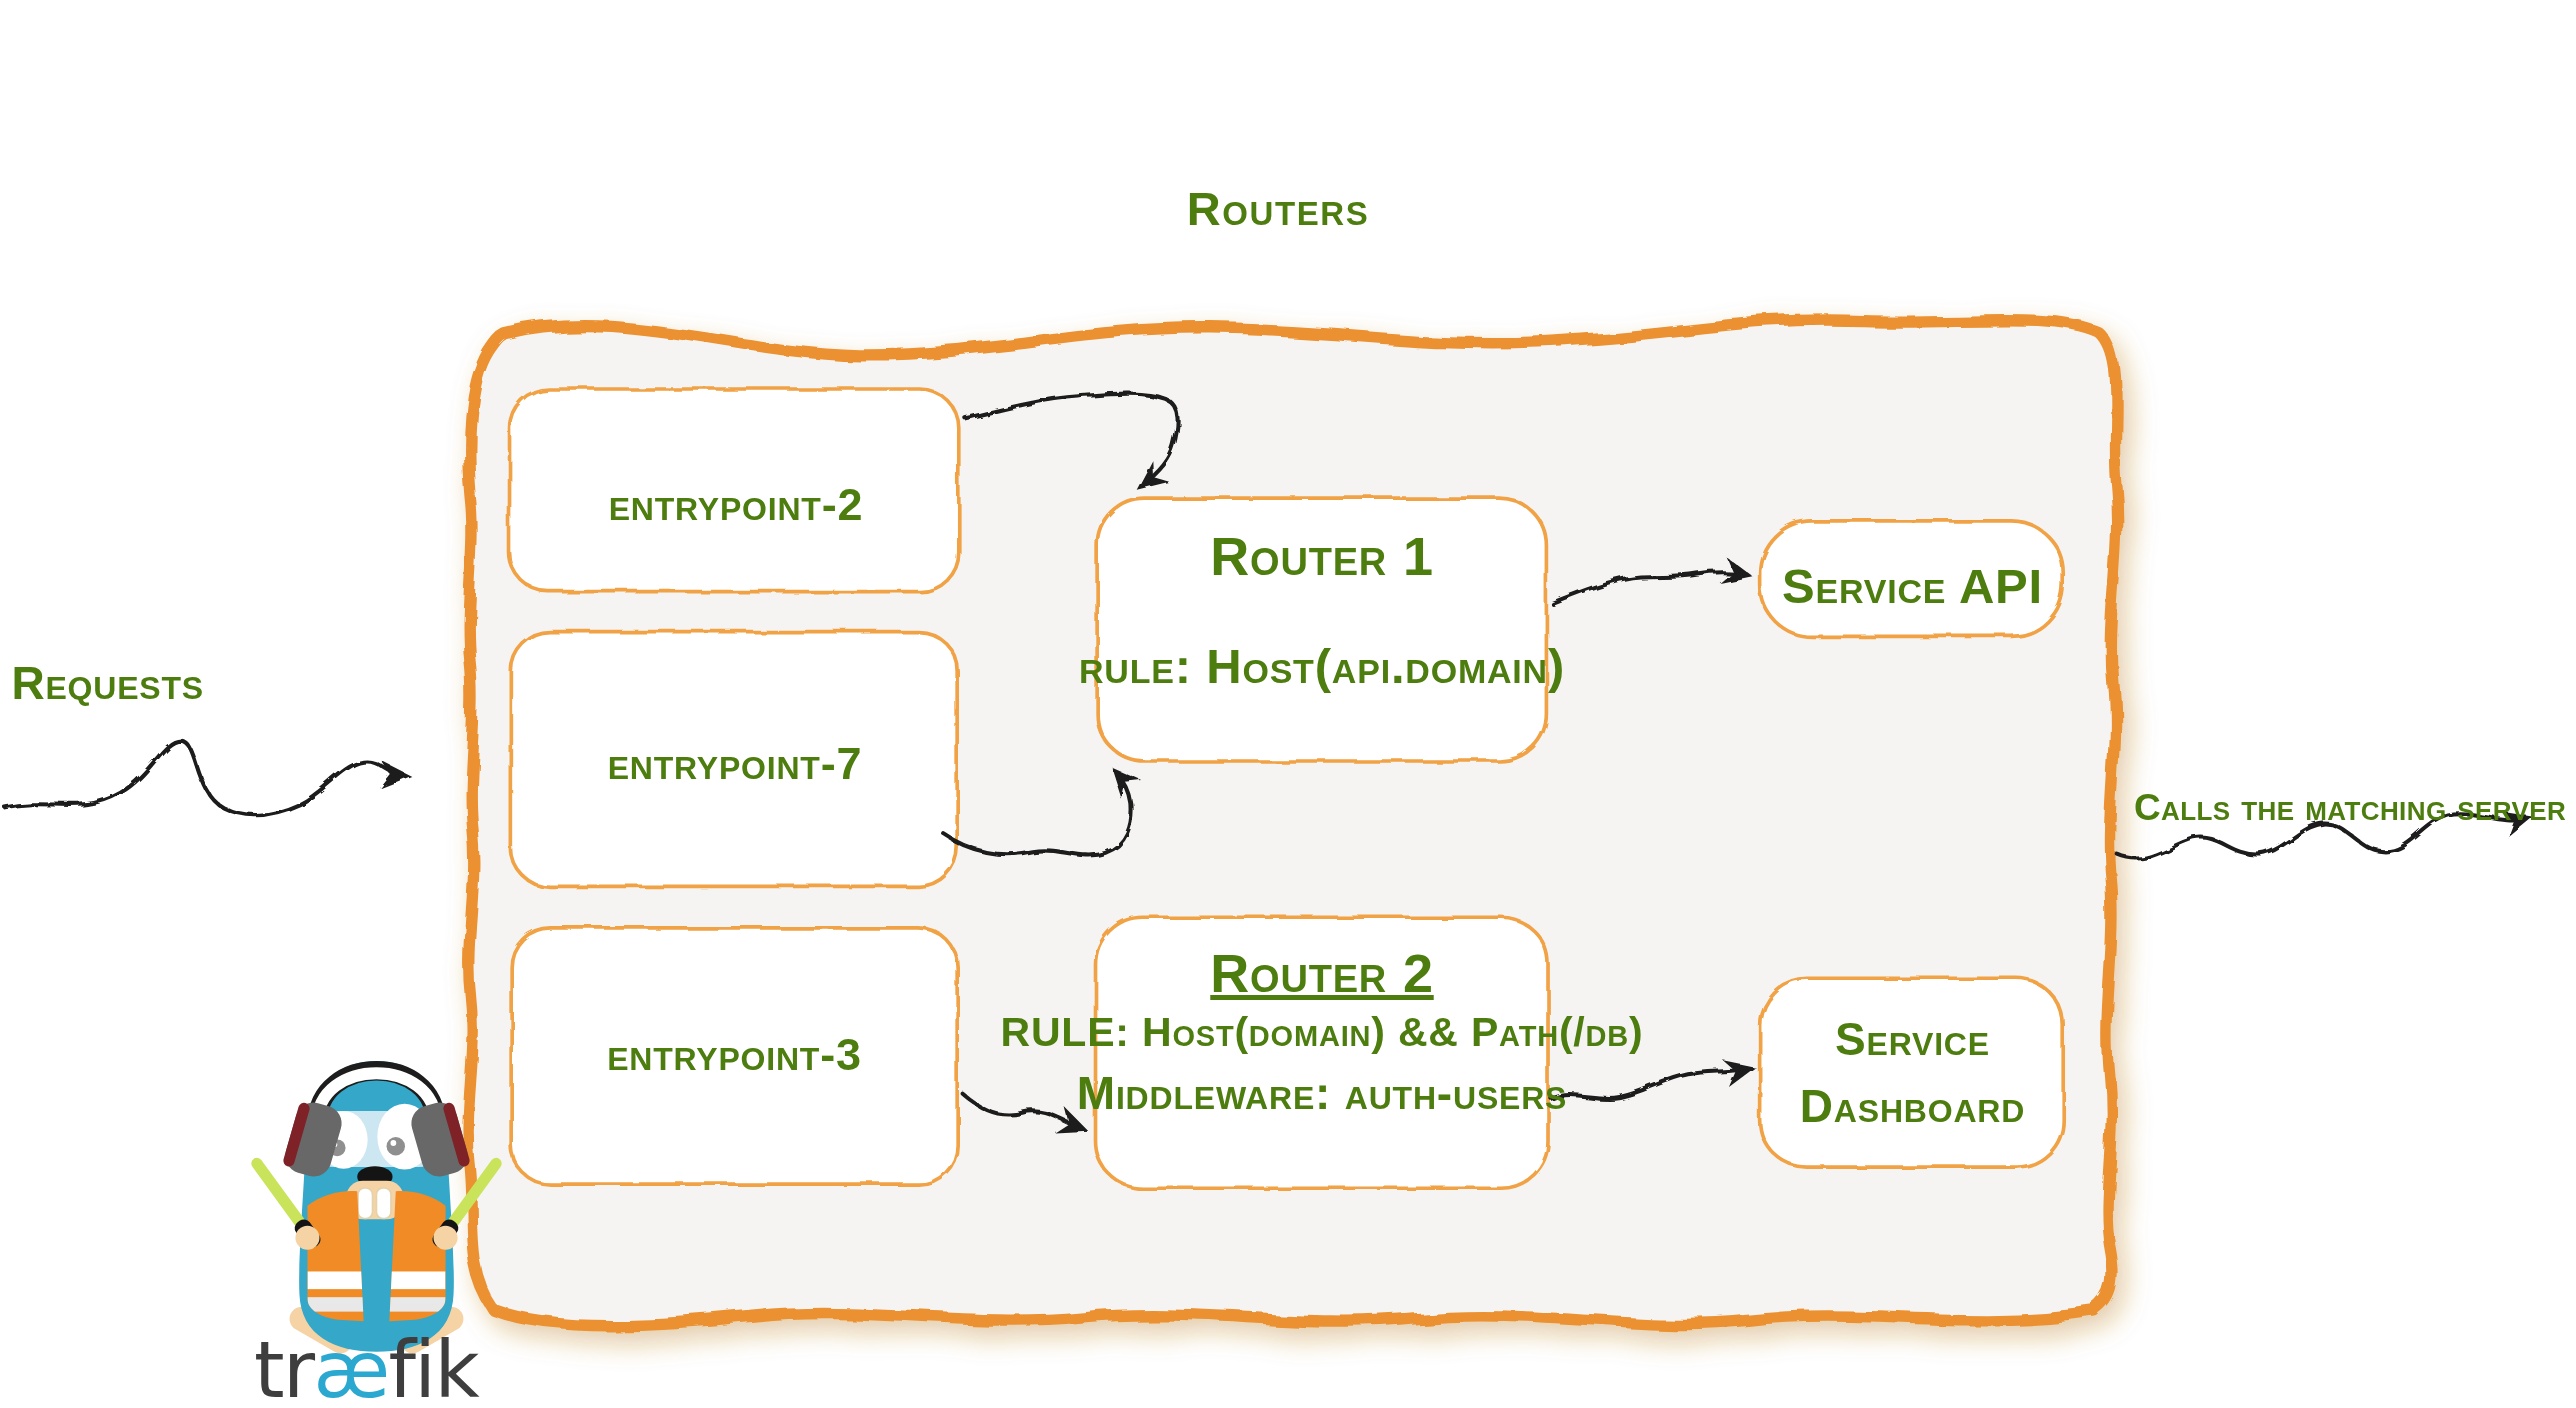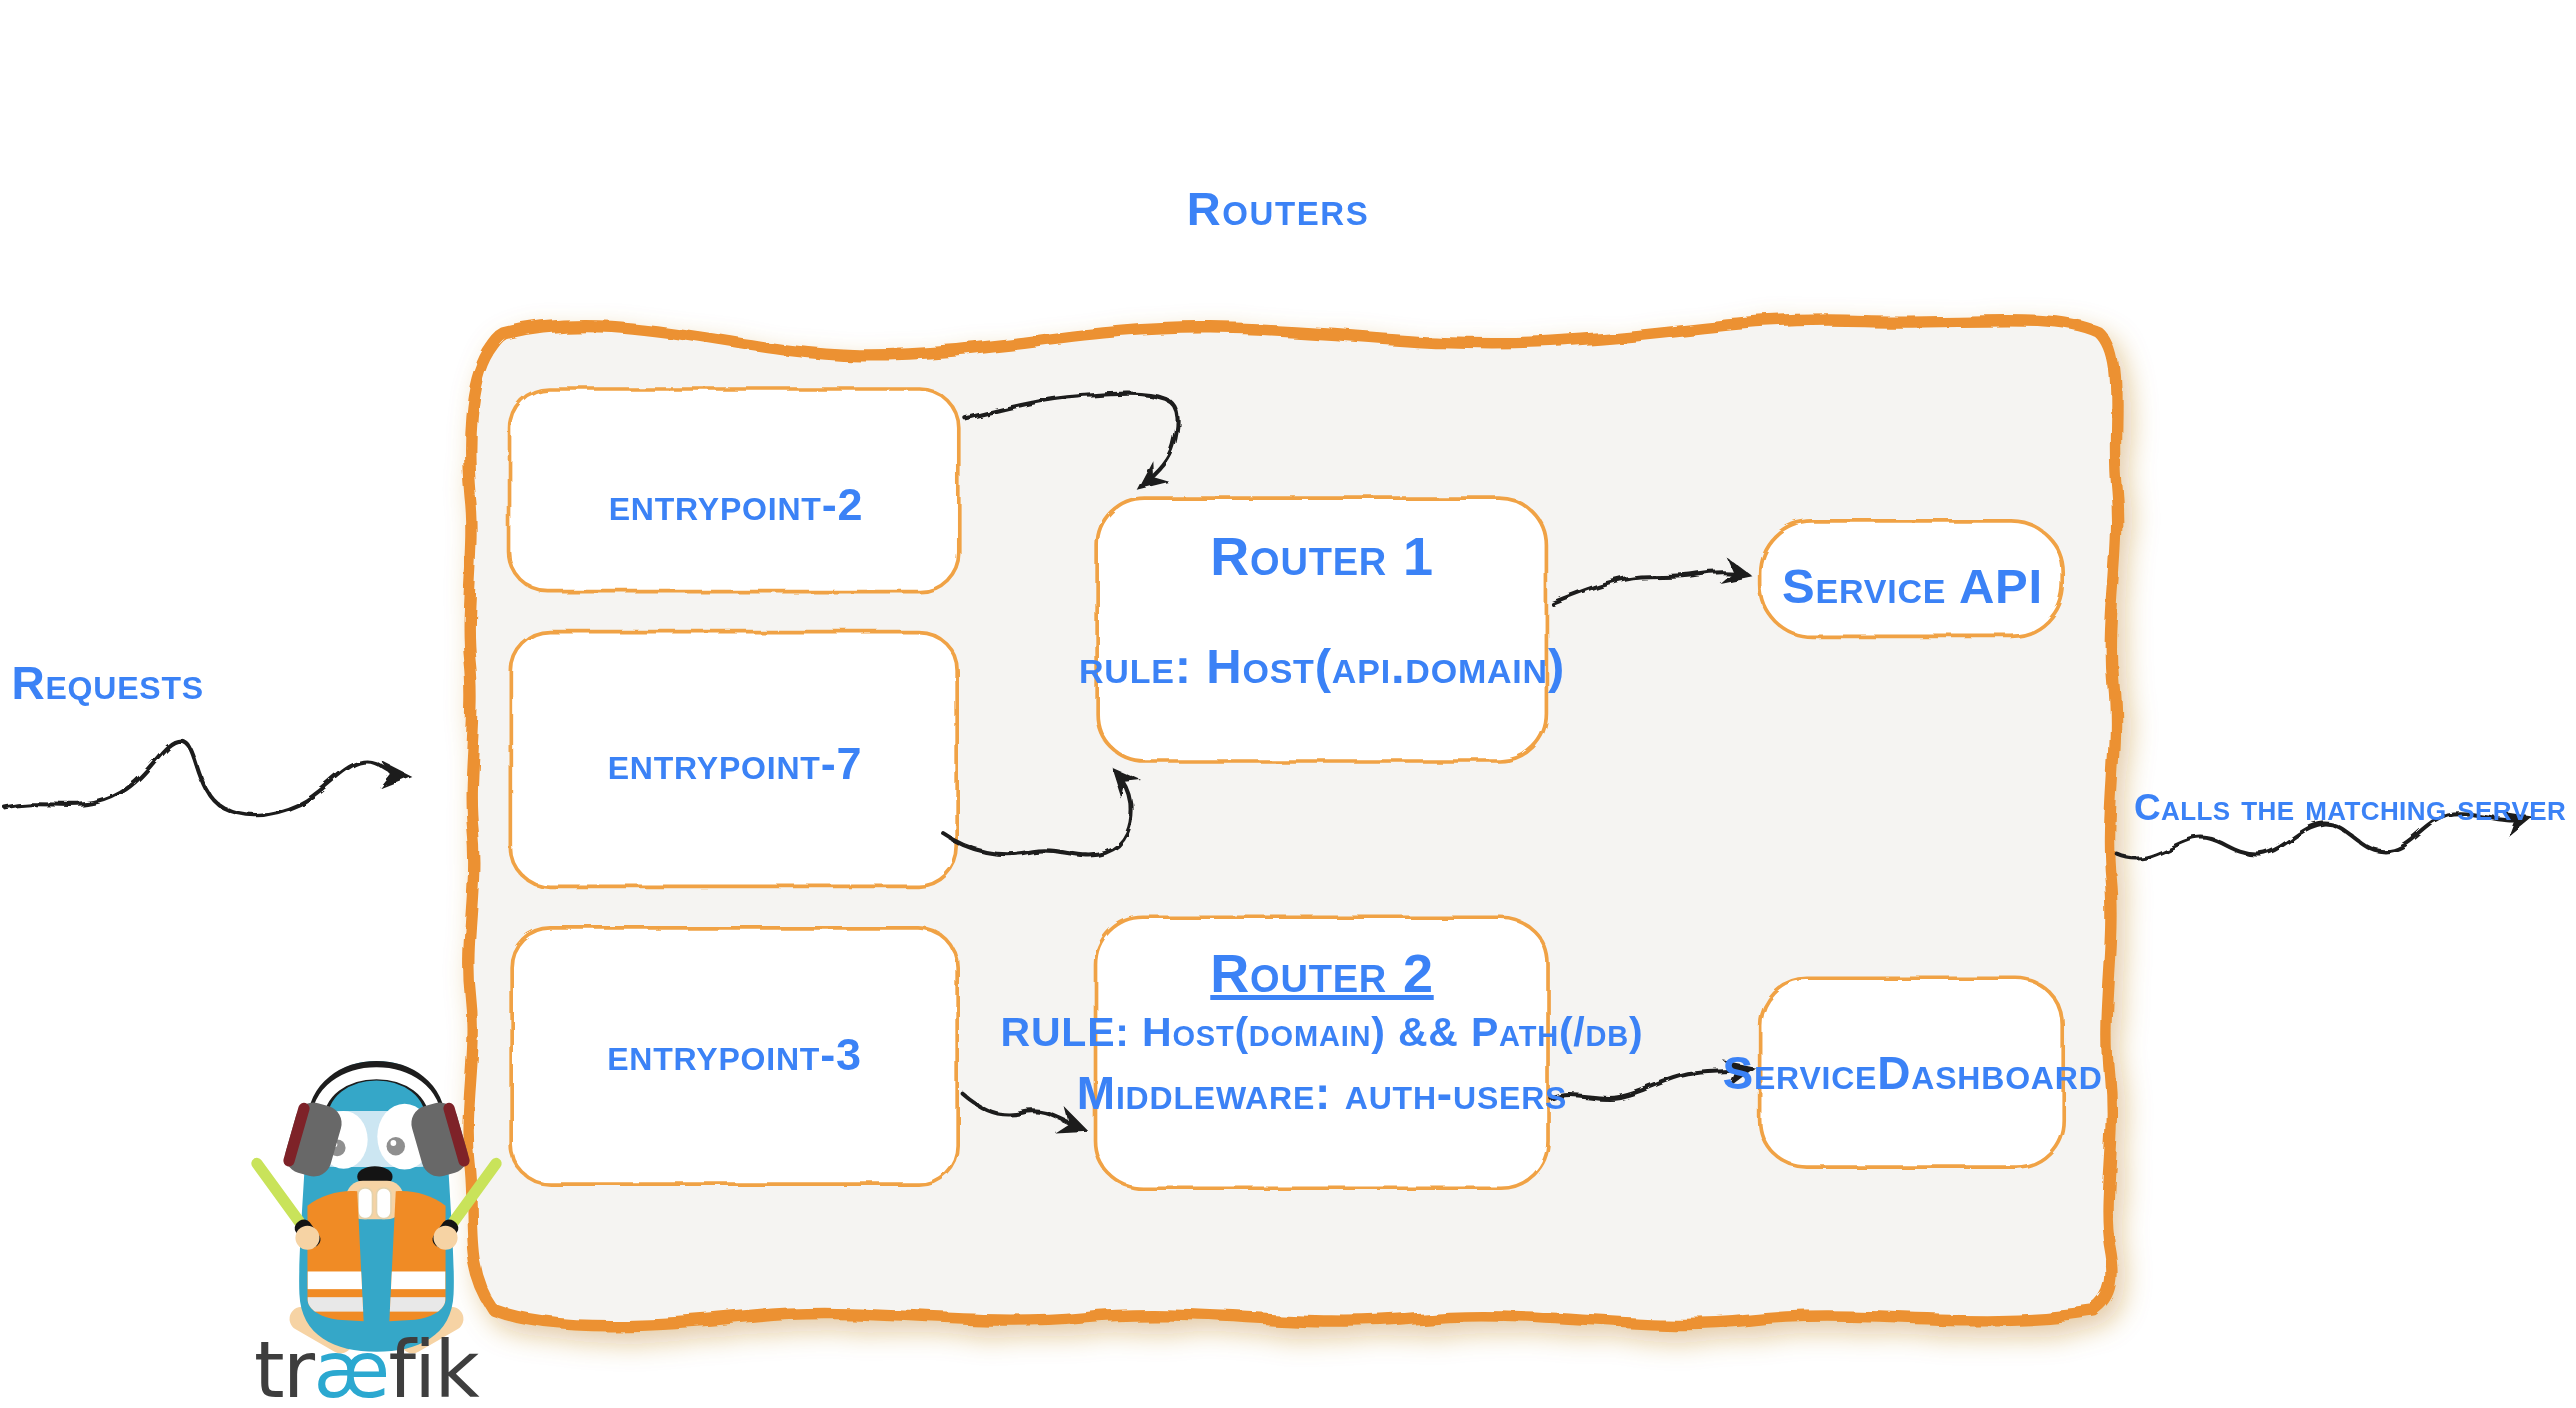--- a/index.html
+++ b/index.html
@@ -4,33 +4,33 @@
 <style>
   html,body{margin:0;padding:0;background:#ffffff;}
   .stage{
     position:relative;width:2576px;height:1408px;overflow:hidden;background:#ffffff;
     font-family:"Liberation Sans","DejaVu Sans",sans-serif;
   }
   svg{display:block;}
   .art{position:absolute;left:0;top:0;overflow:visible;}
   .lbl{
     position:absolute;display:flex;align-items:center;justify-content:center;
-    color:#3b82f6;font-weight:700;font-variant-caps:small-caps;
+    color:#4d7c0f;font-weight:700;font-variant-caps:small-caps;
     letter-spacing:0.8px;line-height:1.05;text-align:center;white-space:nowrap;
     z-index:3;
   }
   .lbl.left{justify-content:flex-start;text-align:left;}
   .title{font-size:47px;letter-spacing:1.6px;}
   .ep{font-size:45px;}
   .rtitle{font-size:54px;}
   .r1rule{font-size:49px;}
   .r2rule{font-size:41px;}
   .r2mw{font-size:46px;}
   .svc{font-size:49px;}
-  .svc2{flex-direction:row;font-size:46px;line-height:1.45;}
+  .svc2{flex-direction:column;font-size:46px;line-height:1.45;}
   .req{font-size:46px;}
   .calls{font-size:37px;letter-spacing:0.4px;}
   .mascot{position:absolute;left:240px;top:1019px;z-index:4;overflow:visible;}
   .wordmark{
     position:absolute;left:236px;top:1325px;width:260px;z-index:5;
     display:flex;align-items:flex-start;justify-content:center;
     font-family:"DejaVu Sans","Liberation Sans",sans-serif;
     font-size:78px;font-weight:400;color:#3e3e3e;letter-spacing:-1.6px;
   }
   .wordmark .ae{color:#2BA8D0;}

